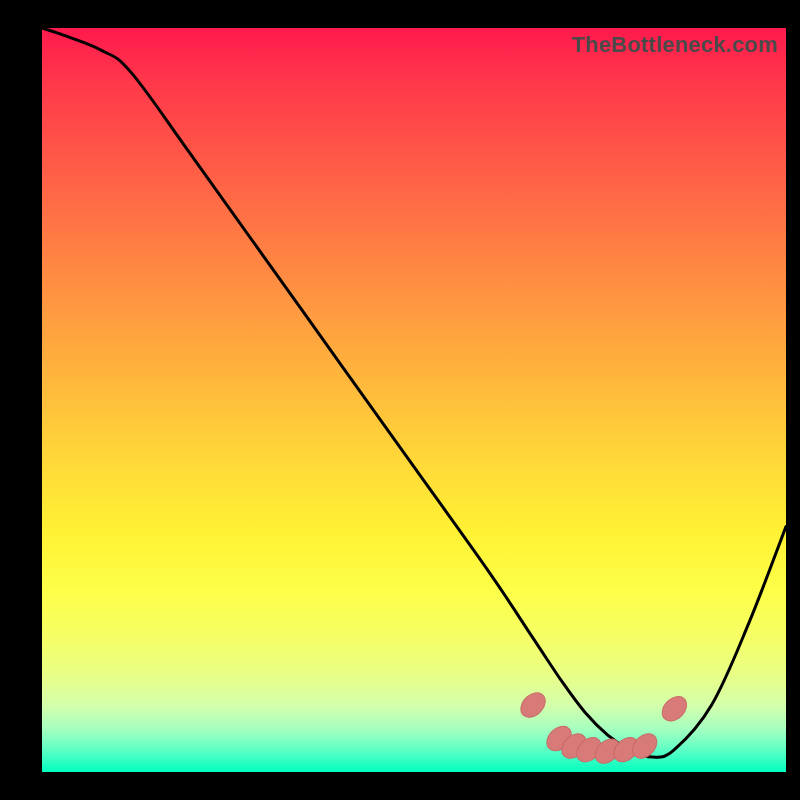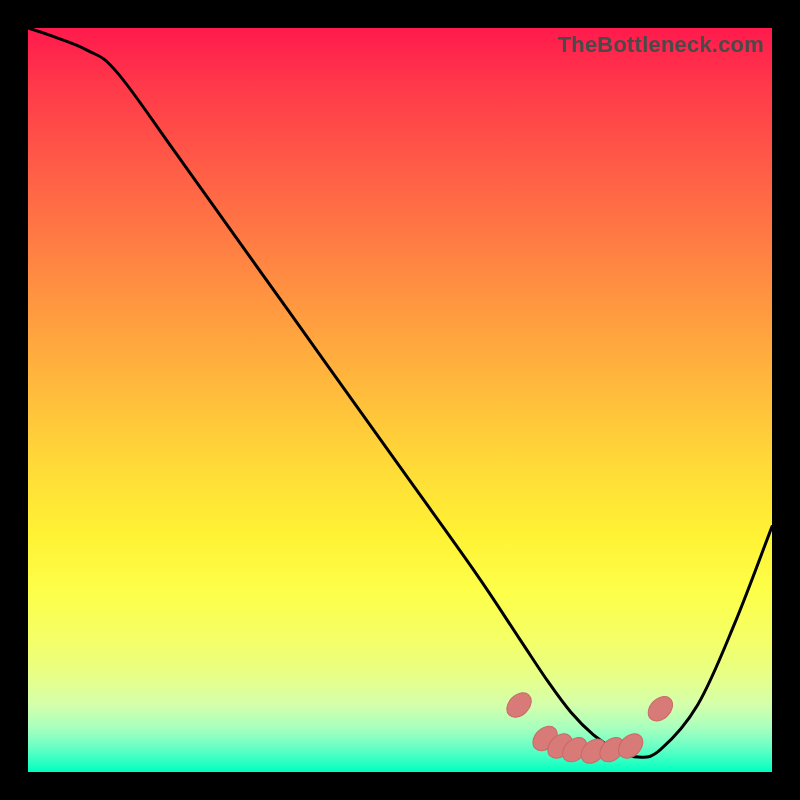--- a/index.html
+++ b/index.html
@@ -6,21 +6,21 @@
     margin: 0;
     padding: 0;
     width: 800px;
     height: 800px;
     background: #000;
     overflow: hidden;
     font-family: Arial, Helvetica, sans-serif;
   }
   .frame {
     position: absolute;
-    left: 0;
+    left: 14px;
     top: 0;
     width: 712px;
     height: 800px;
     background: #000;
   }
   .plot {
     position: absolute;
     left: 28px;
     top: 28px;
     width: 744px;

